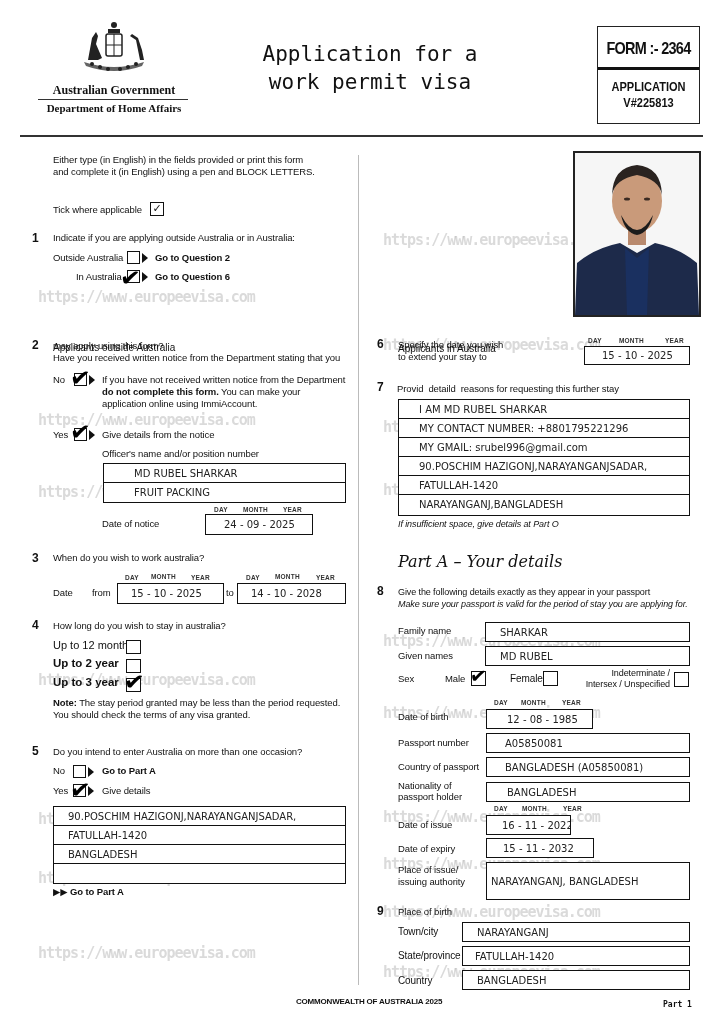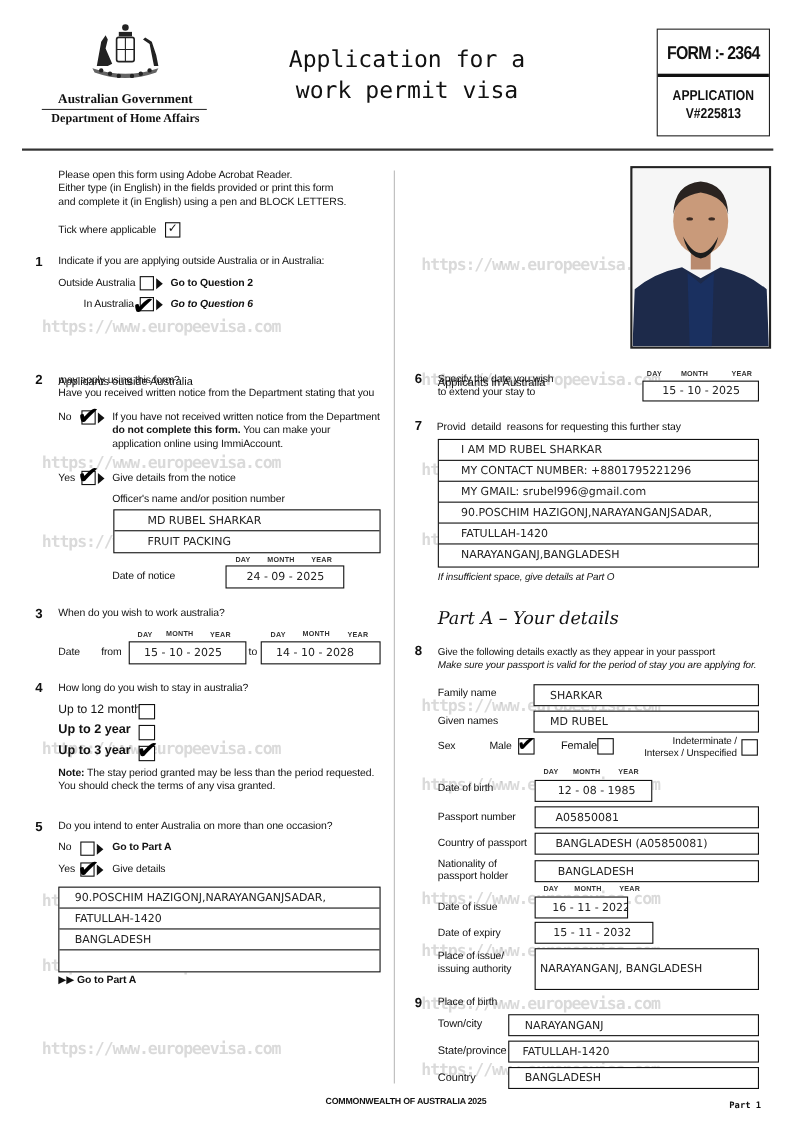--- a/index.html
+++ b/index.html
@@ -65,21 +65,20 @@
   <div style="text-align:center;font-size:17px;font-weight:bold;letter-spacing:-0.8px;margin-top:12px;transform:scaleX(0.85);white-space:nowrap;">FORM :- 2364</div>
   <div style="position:absolute;left:0;right:0;top:40px;height:3px;background:#111;"></div>
   <div style="position:absolute;top:52px;width:100%;text-align:center;font-size:13px;font-weight:bold;transform:scaleX(0.85);">APPLICATION</div>
   <div style="position:absolute;top:68px;width:100%;text-align:center;font-size:13px;font-weight:bold;transform:scaleX(0.85);">V#225813</div>
 </div>
 
 <div class="abs" style="left:20px;top:135px;width:683px;height:2px;background:#333;"></div>
 <div class="abs" style="left:358px;top:155px;width:1px;height:830px;background:#bbb;"></div>
 
 <div class="abs sm" style="left:53px;top:154px;width:300px;">
-  <div>Please open this form using Adobe Acrobat Reader.</div>
   <div>Either type (in English) in the fields provided or print this form</div>
   <div>and complete it (in English) using a pen and BLOCK LETTERS.</div>
 </div>
 <div class="abs sm" style="left:53px;top:204px;">Tick where applicable</div>
 <div class="cb" style="left:150px;top:202px;width:14px;height:14px;font-size:11px;line-height:11px;text-align:center;">
   <span>✓</span>
 </div>
 
 <div class="watermark" style="left:38px;top:288px;">https://www.europeevisa.com</div>
 <div class="watermark" style="left:38px;top:411px;">https://www.europeevisa.com</div>
@@ -103,21 +102,21 @@
 <div class="abs qnum" style="left:32px;top:231px;">1</div>
 <div class="abs sm" style="left:53px;top:232px;">Indicate if you are applying outside Australia or in Australia:</div>
 <div class="abs sm" style="left:53px;top:252px;">Outside Australia</div>
 <div class="cb" style="left:127px;top:251px;"></div>
 <div class="arrow" style="left:142px;top:253px;"></div>
 <div class="abs sm bold" style="left:155px;top:252px;">Go to Question 2</div>
 <div class="abs sm" style="left:76px;top:271px;">In Australia</div>
 <div class="cb" style="left:127px;top:270px;"></div>
 <div class="tick" style="left:120px;top:266px;">✔</div>
 <div class="arrow" style="left:142px;top:272px;"></div>
-<div class="abs sm bold" style="left:155px;top:271px;font-style:italic;">Go to Question 6</div>
+<div class="abs sm bold" style="left:155px;top:271px;">Go to Question 6</div>
 
 <div class="abs md" style="left:53px;top:309px;">Applicants outside Australia</div>
 
 <div class="abs qnum" style="left:32px;top:338px;">2</div>
 <div class="abs sm" style="left:53px;top:340px;width:300px;">
   <div>may apply using this form?</div>
   <div>Have you received written notice from the Department stating that you</div>
 </div>
 <div class="abs sm" style="left:53px;top:374px;">No</div>
 <div class="cb" style="left:74px;top:373px;"></div>

